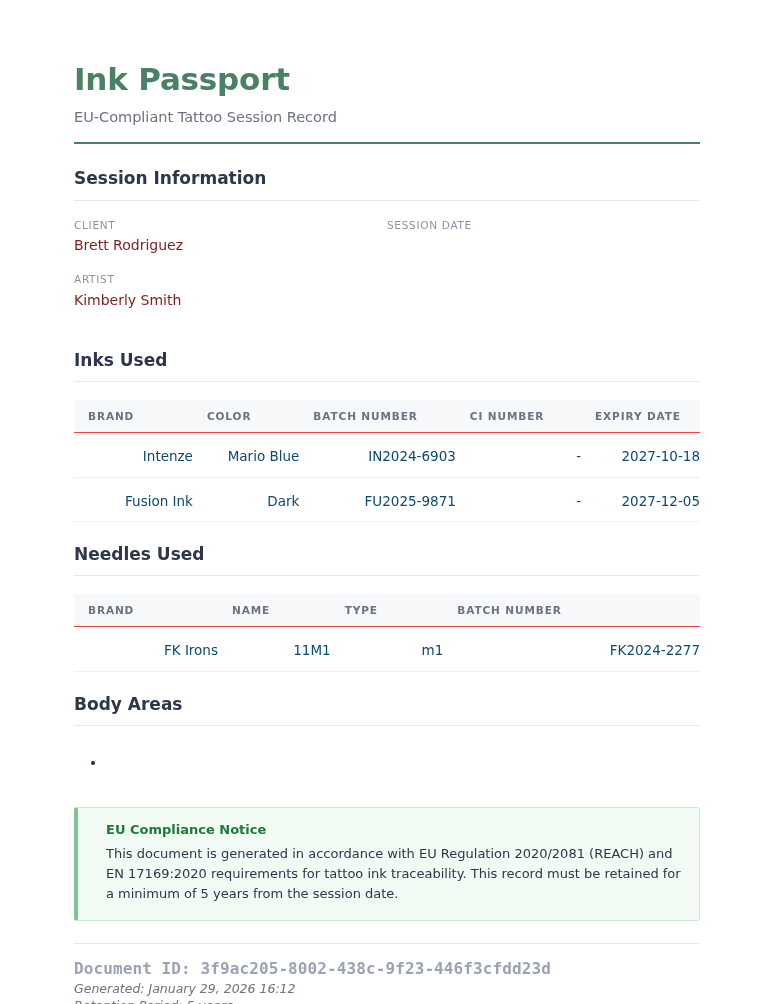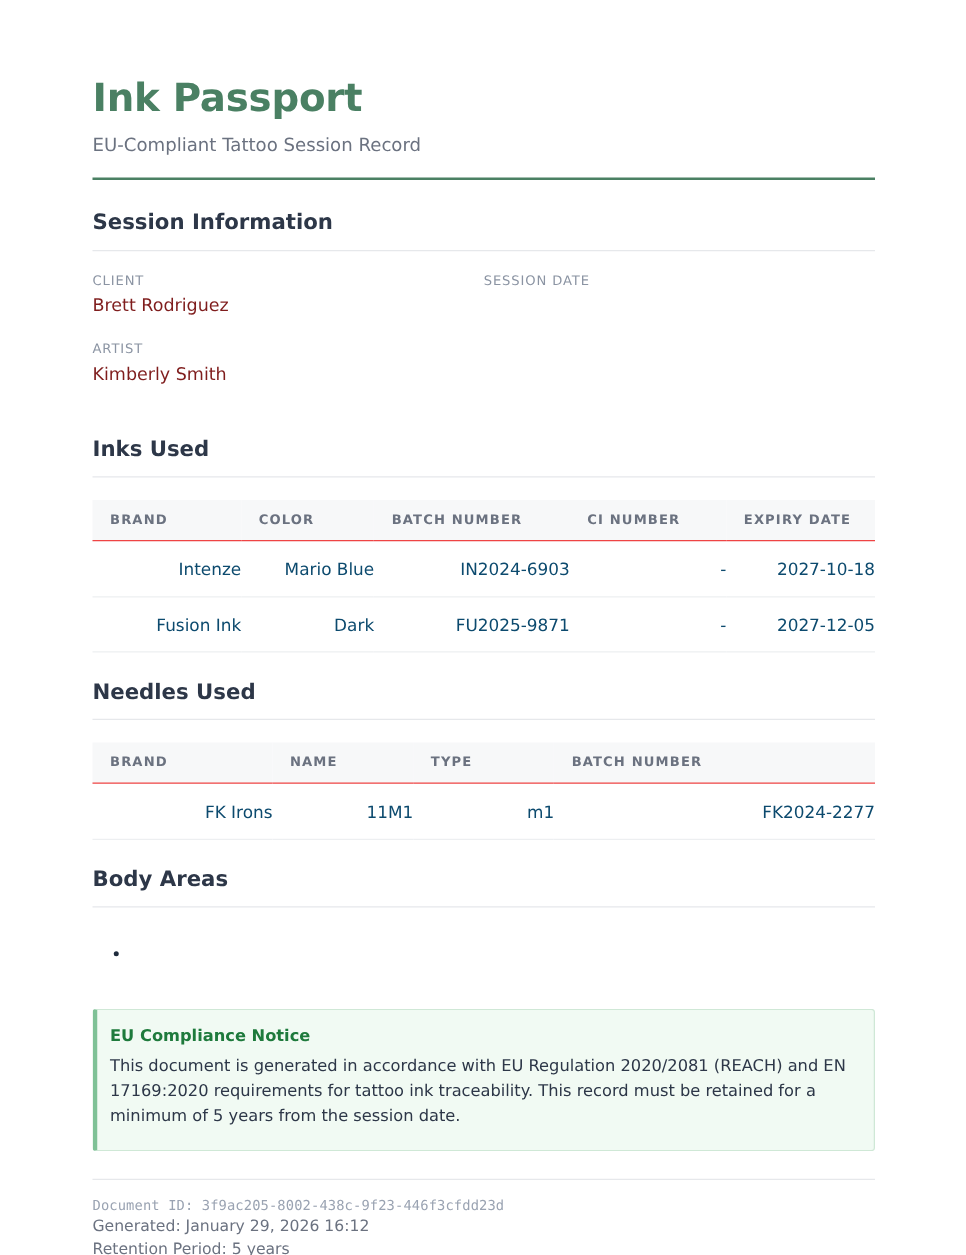--- a/index.html
+++ b/index.html
@@ -141,21 +141,21 @@
     background: #1f2b3d;
     border-radius: 50%;
   }
 
   
   .notice {
     background: #f1faf3;
     border: 1px solid #cfe8d6;
     border-left: 4px solid #7fc196;
     border-radius: 3px;
-    padding: 14px 17px 15px 10px;
+    padding: 14px 17px 15px 28px;
     margin-top: 4px;
   }
   .notice-title {
     font-size: 13px;
     font-weight: bold;
     color: #1e7a3c;
     margin-bottom: 5px;
     line-height: 1.3;
   }
   .notice-text {
@@ -166,29 +166,31 @@
   }
 
   
   .footer {
     margin-top: 22px;
     border-top: 1px solid #e6e8eb;
     padding-top: 13px;
   }
   .footer-doc-id {
     font-family: "DejaVu Sans Mono", "Liberation Mono", monospace;
-    font-size: 11px;
+    font-size: 16px;
     color: #9aa3b2;
     line-height: 1.45;
     letter-spacing: 0.1px;
+    font-weight: bold;
   }
   .footer-line {
     font-size: 12.5px;
     color: #6b7280;
     line-height: 1.42;
+    font-style: italic;
   }
 </style>
 </head>
 <body>
 
 <div class="page">
 
   <div>
     <h1 class="doc-title">Ink Passport</h1>
     <div class="doc-subtitle">EU-Compliant Tattoo Session Record</div>

